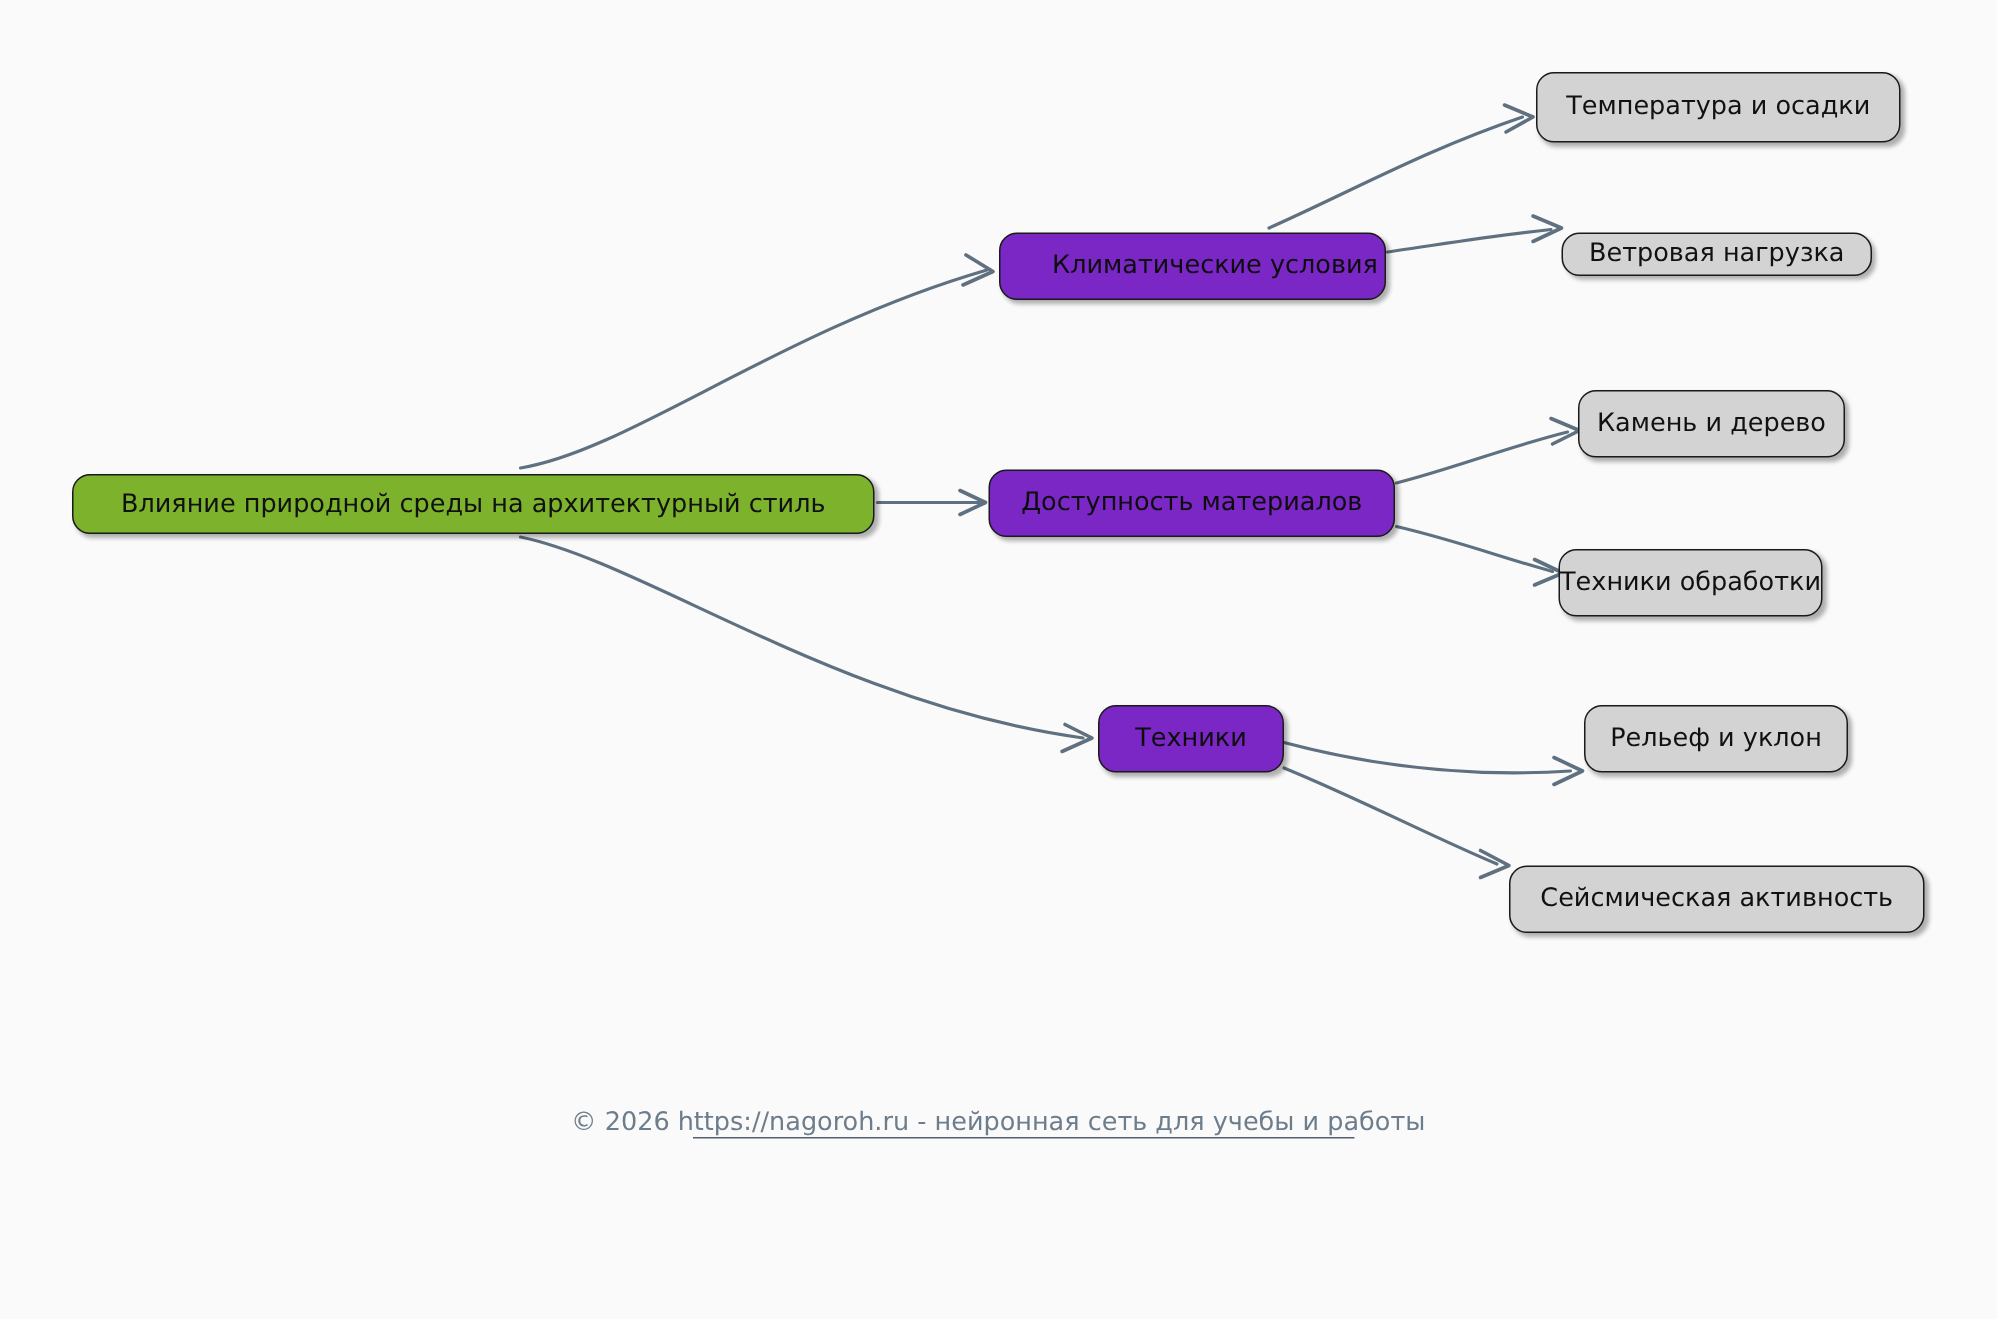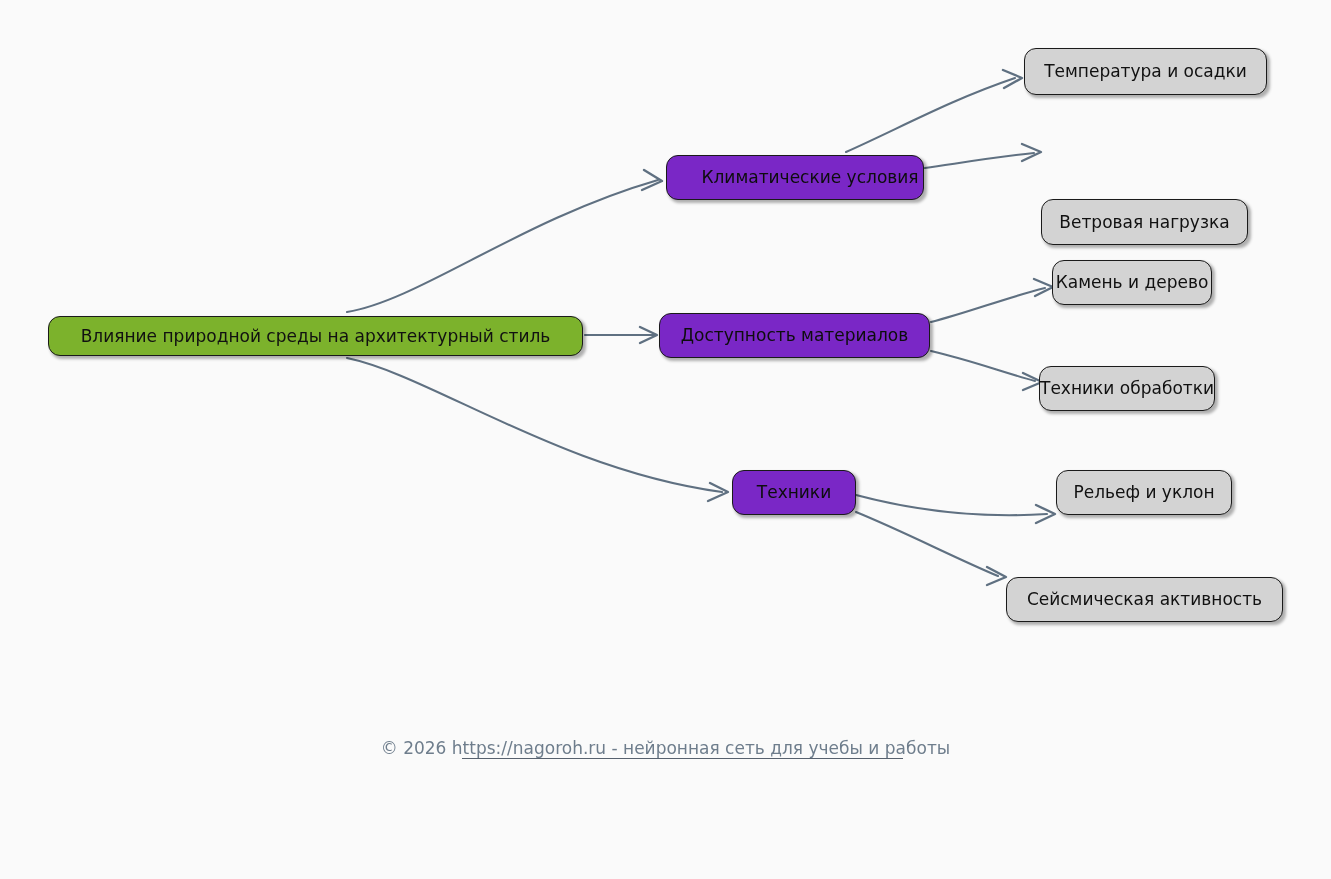--- a/index.html
+++ b/index.html
@@ -129,25 +129,25 @@
   </div>
 
   <div class="node node-branch" style="left:732px; top:470px; width:124px; height:45px;">
     <span>Техники</span>
   </div>
 
   <div class="node node-leaf" style="left:1024px; top:48px; width:243px; height:47px;">
     <span>Температура и осадки</span>
   </div>
 
-  <div class="node node-leaf" style="left:1041px; top:155px; width:207px; height:46px;margin-top:44px;">
+  <div class="node node-leaf" style="left:1041px; top:155px; width:207px; height:29px;">
     <span>Ветровая нагрузка</span>
   </div>
 
-  <div class="node node-leaf" style="left:1052px; top:260px; width:160px; height:45px;text-align:right;">
+  <div class="node node-leaf" style="left:1052px; top:260px; width:178px; height:45px;text-align:right;">
     <span>Камень и дерево</span>
   </div>
 
   <div class="node node-leaf" style="left:1039px; top:366px; width:176px; height:45px;">
     <span>Техники обработки</span>
   </div>
 
   <div class="node node-leaf" style="left:1056px; top:470px; width:176px; height:45px;">
     <span>Рельеф и уклон</span>
   </div>

